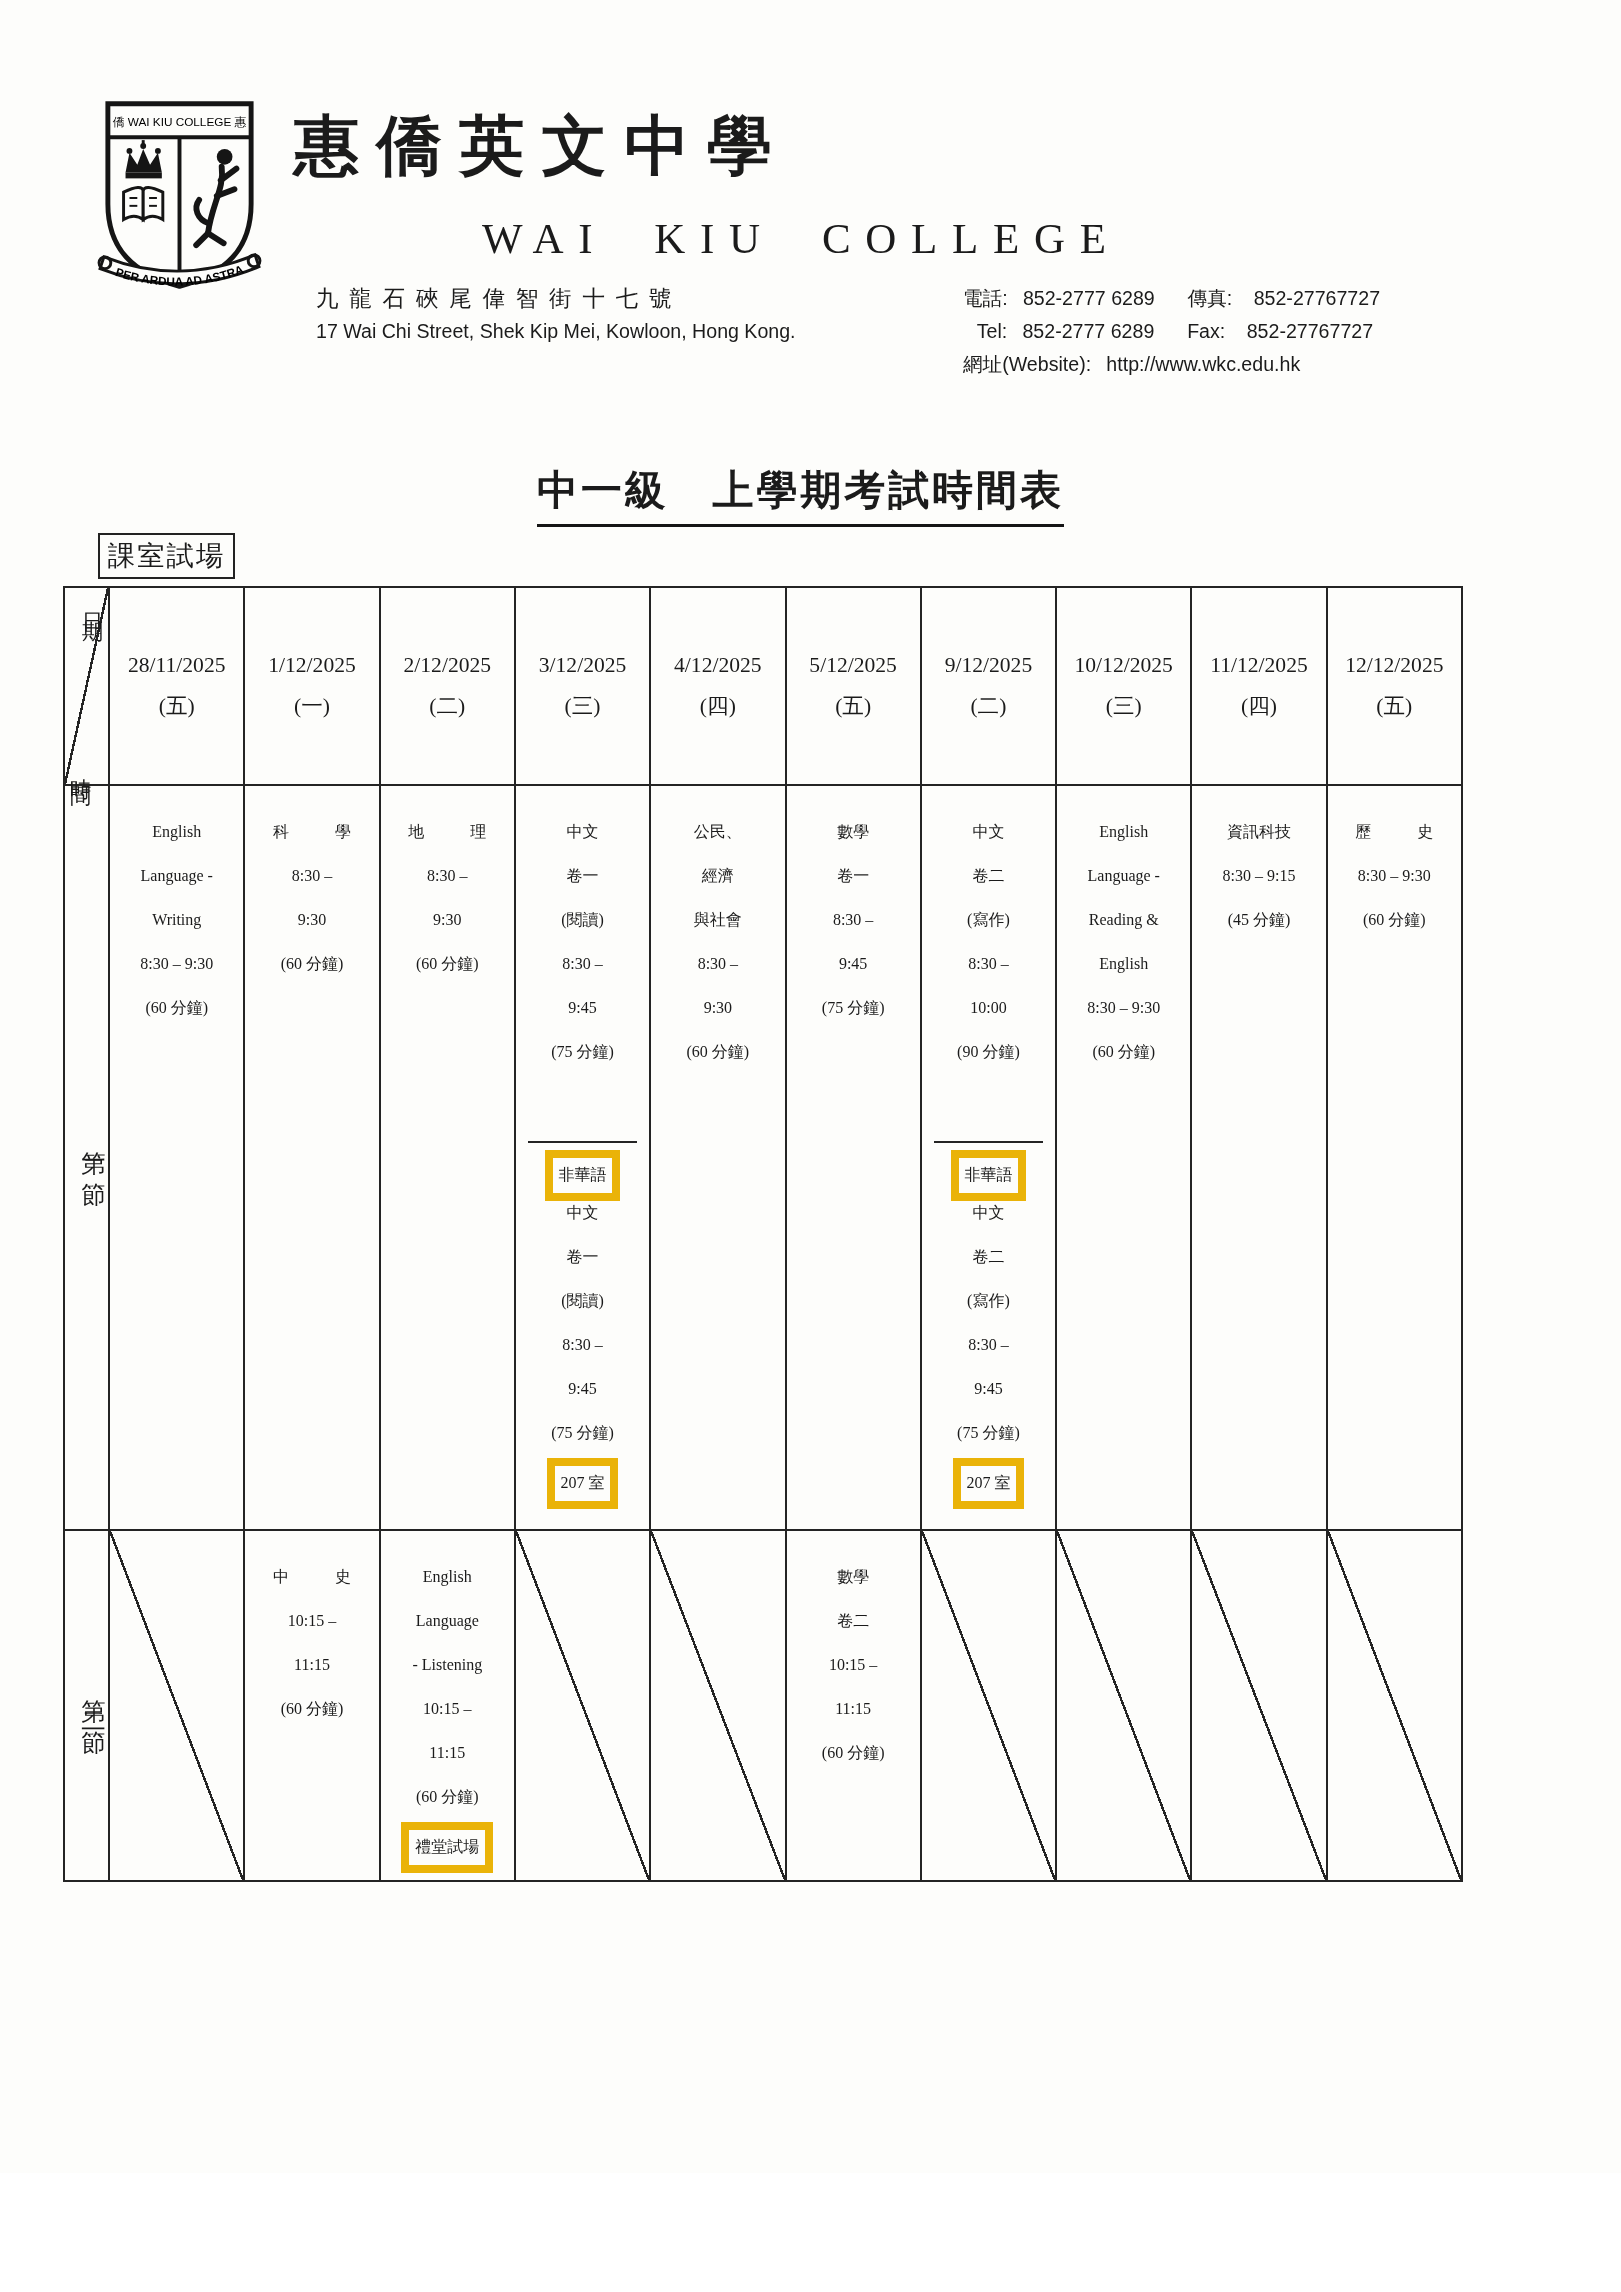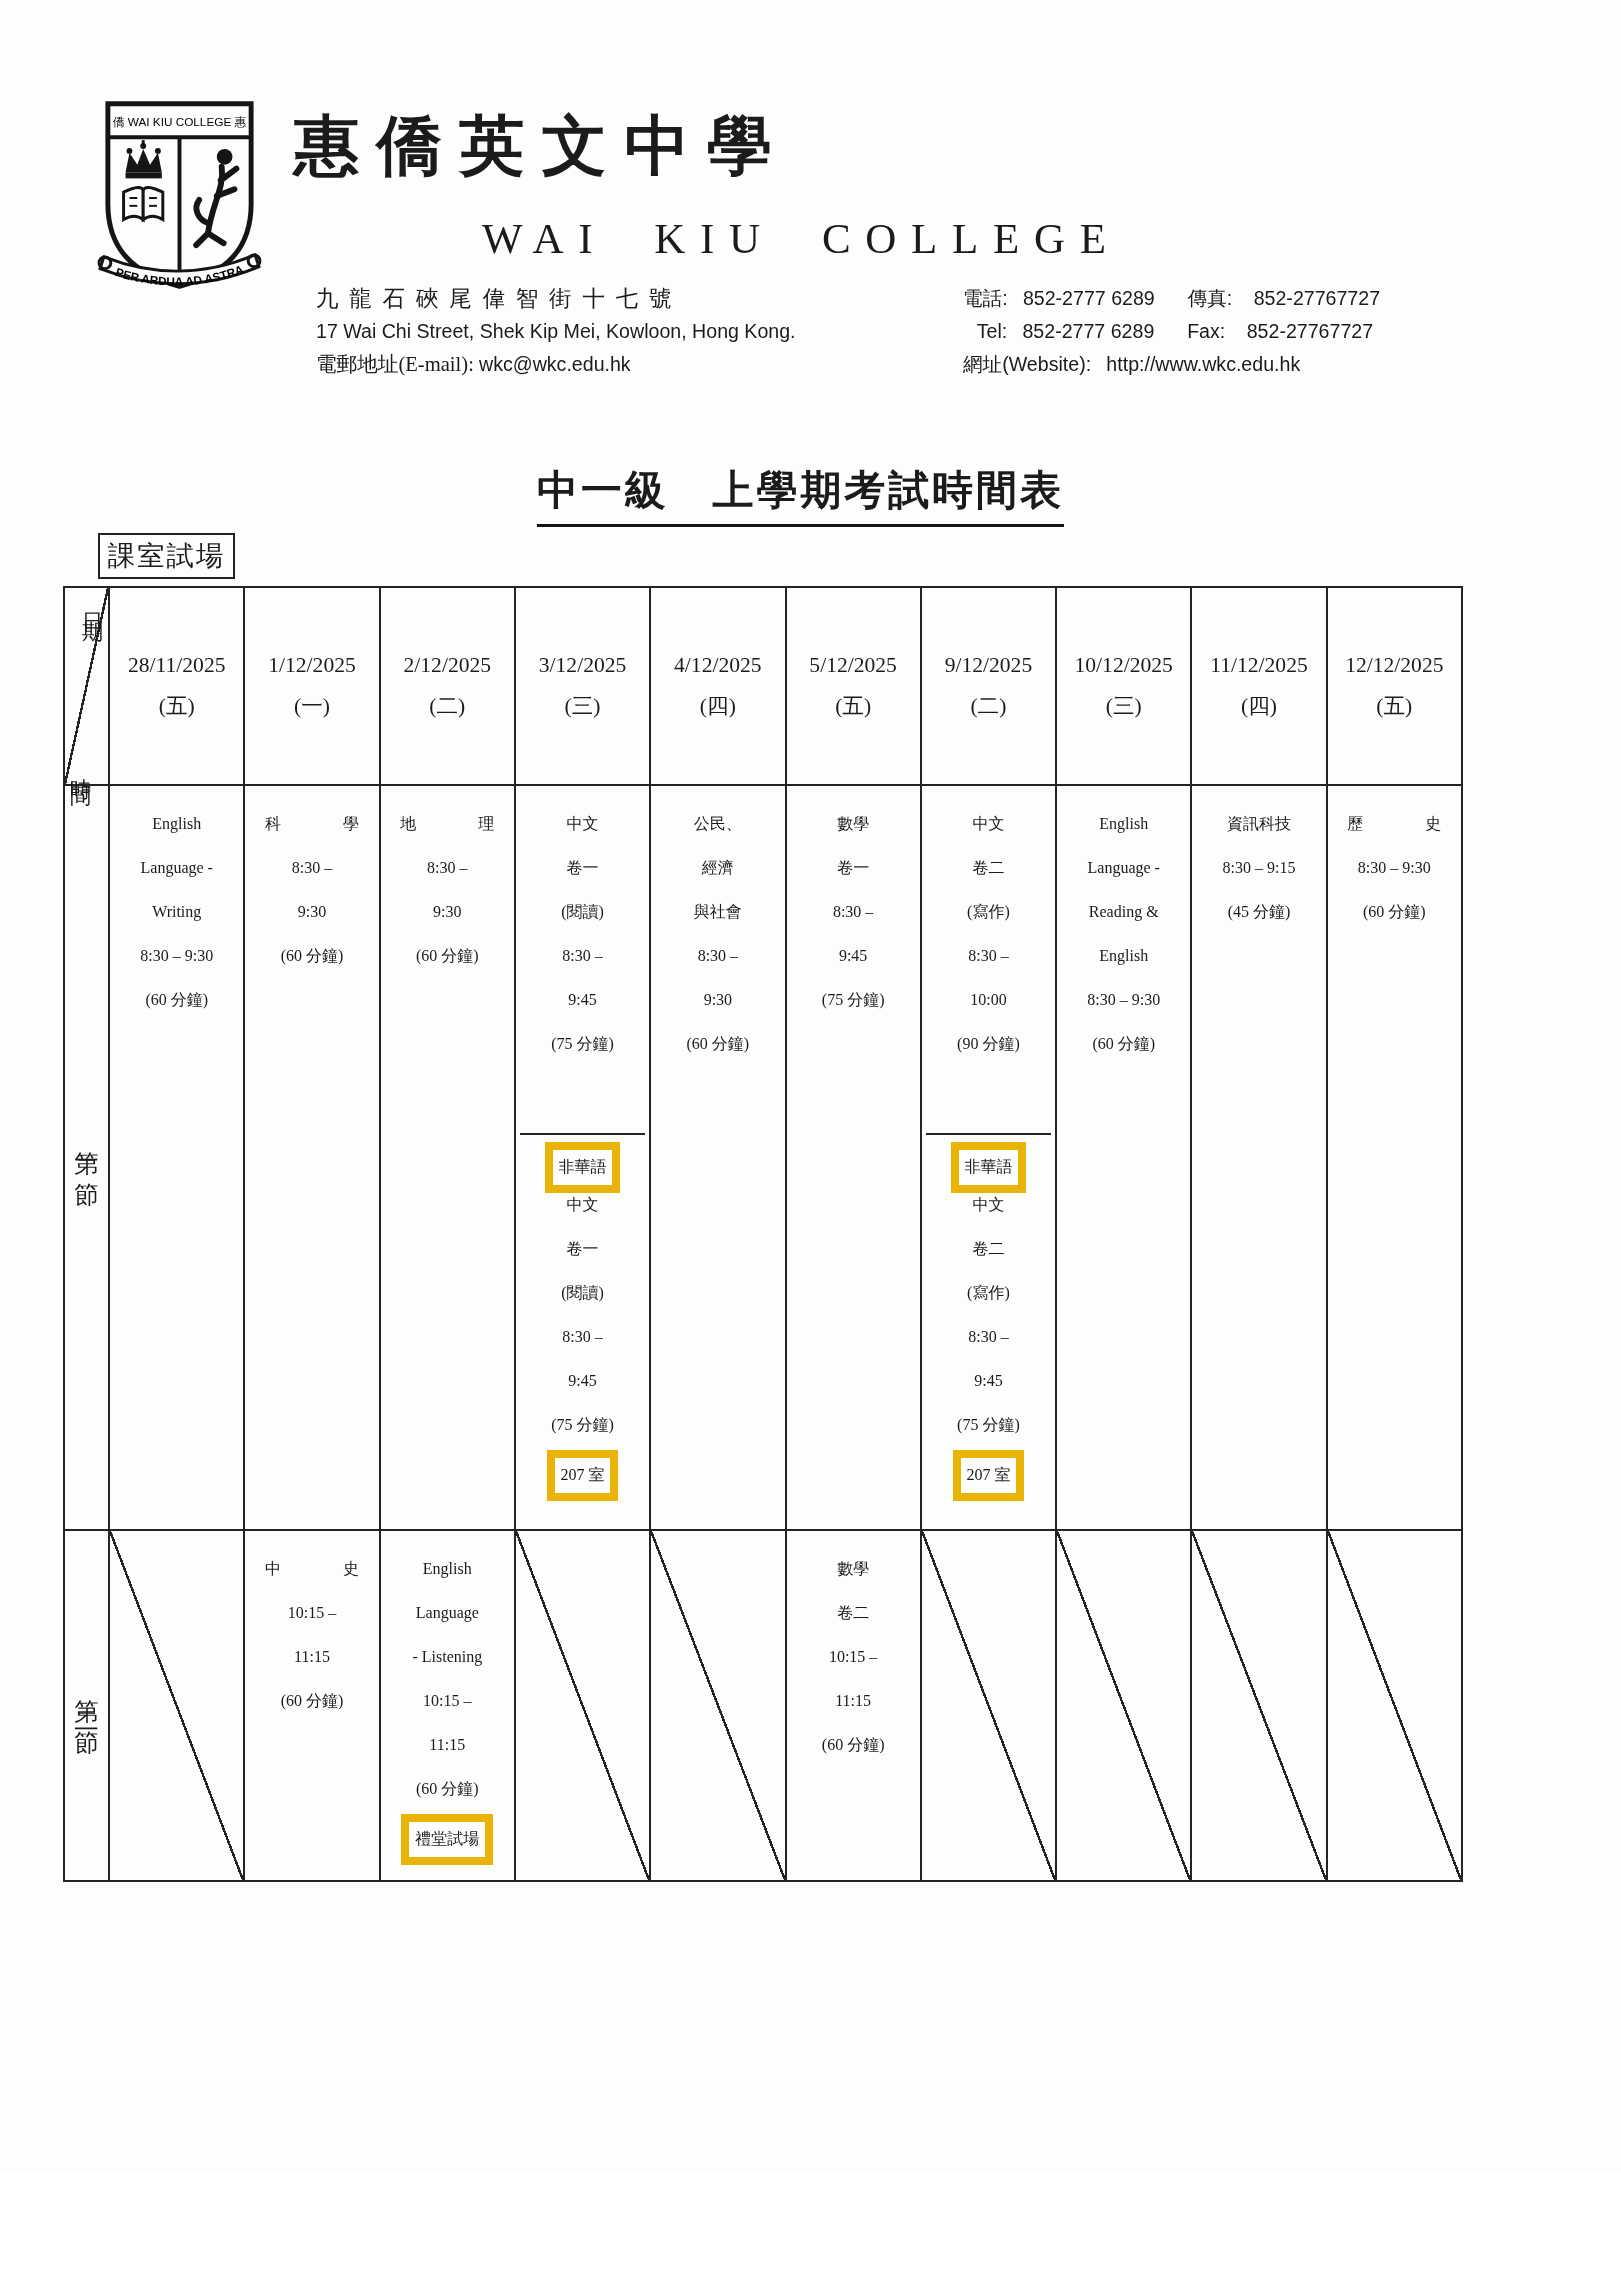--- a/index.html
+++ b/index.html
@@ -26,21 +26,21 @@
 
   
   .doc-title{position:absolute;left:537px;top:463px;font-size:41px;letter-spacing:2.9px;
              font-weight:bold;border-bottom:3.9px solid #151515;padding-bottom:6px;white-space:nowrap;}
   .venue-box{position:absolute;left:98px;top:533px;border:2px solid #222;
              font-size:27.4px;padding:2.9px 7.8px;letter-spacing:2px;background:#fdfdfb;}
 
   
   table.tt{position:absolute;left:63px;top:586px;border-collapse:collapse;table-layout:fixed;
            width:1400px;}
-  .tt th,.tt td{border:2px solid #242424;padding:4px;margin:0;}
+  .tt th,.tt td{border:2px solid #242424;padding:12px;margin:0;}
   .tt th{font-weight:normal;}
   .col-label{width:45px;}
   .col-day{width:135px;}
 
   tr.hdr{height:198px;}
   tr.r1{height:745px;}
   tr.r2{height:351px;}
 
   .corner{position:relative;background-image:linear-gradient(to bottom right,
       transparent calc(50% - 1.2px),#242424 calc(50% - 1.2px),#242424 calc(50% + 1.2px),
@@ -115,24 +115,20 @@
       </text>
     </g>
   </svg>
 
   <div class="name-zh">惠僑英文中學</div>
   <div class="name-en">WAI KIU COLLEGE</div>
 
   <div class="contact-left">
     <div class="zh">九龍石硤尾偉智街十七號</div>
     <div class="en">17 Wai Chi Street, Shek Kip Mei, Kowloon, Hong Kong.</div>
-    <div>
-      <span>電郵地址(E-mail):</span>
-      <span class="mono-ish">wkc@wkc.edu.hk</span>
-    </div>
   </div>
 
   <div class="contact-right">
     <div>
       <span class="lbl">電話:</span>
       <span>852-2777 6289</span>
       <span class="gap-lbl">傳真:</span>
       <span>852-27767727</span>
     </div>
     <div class="tel-row">

